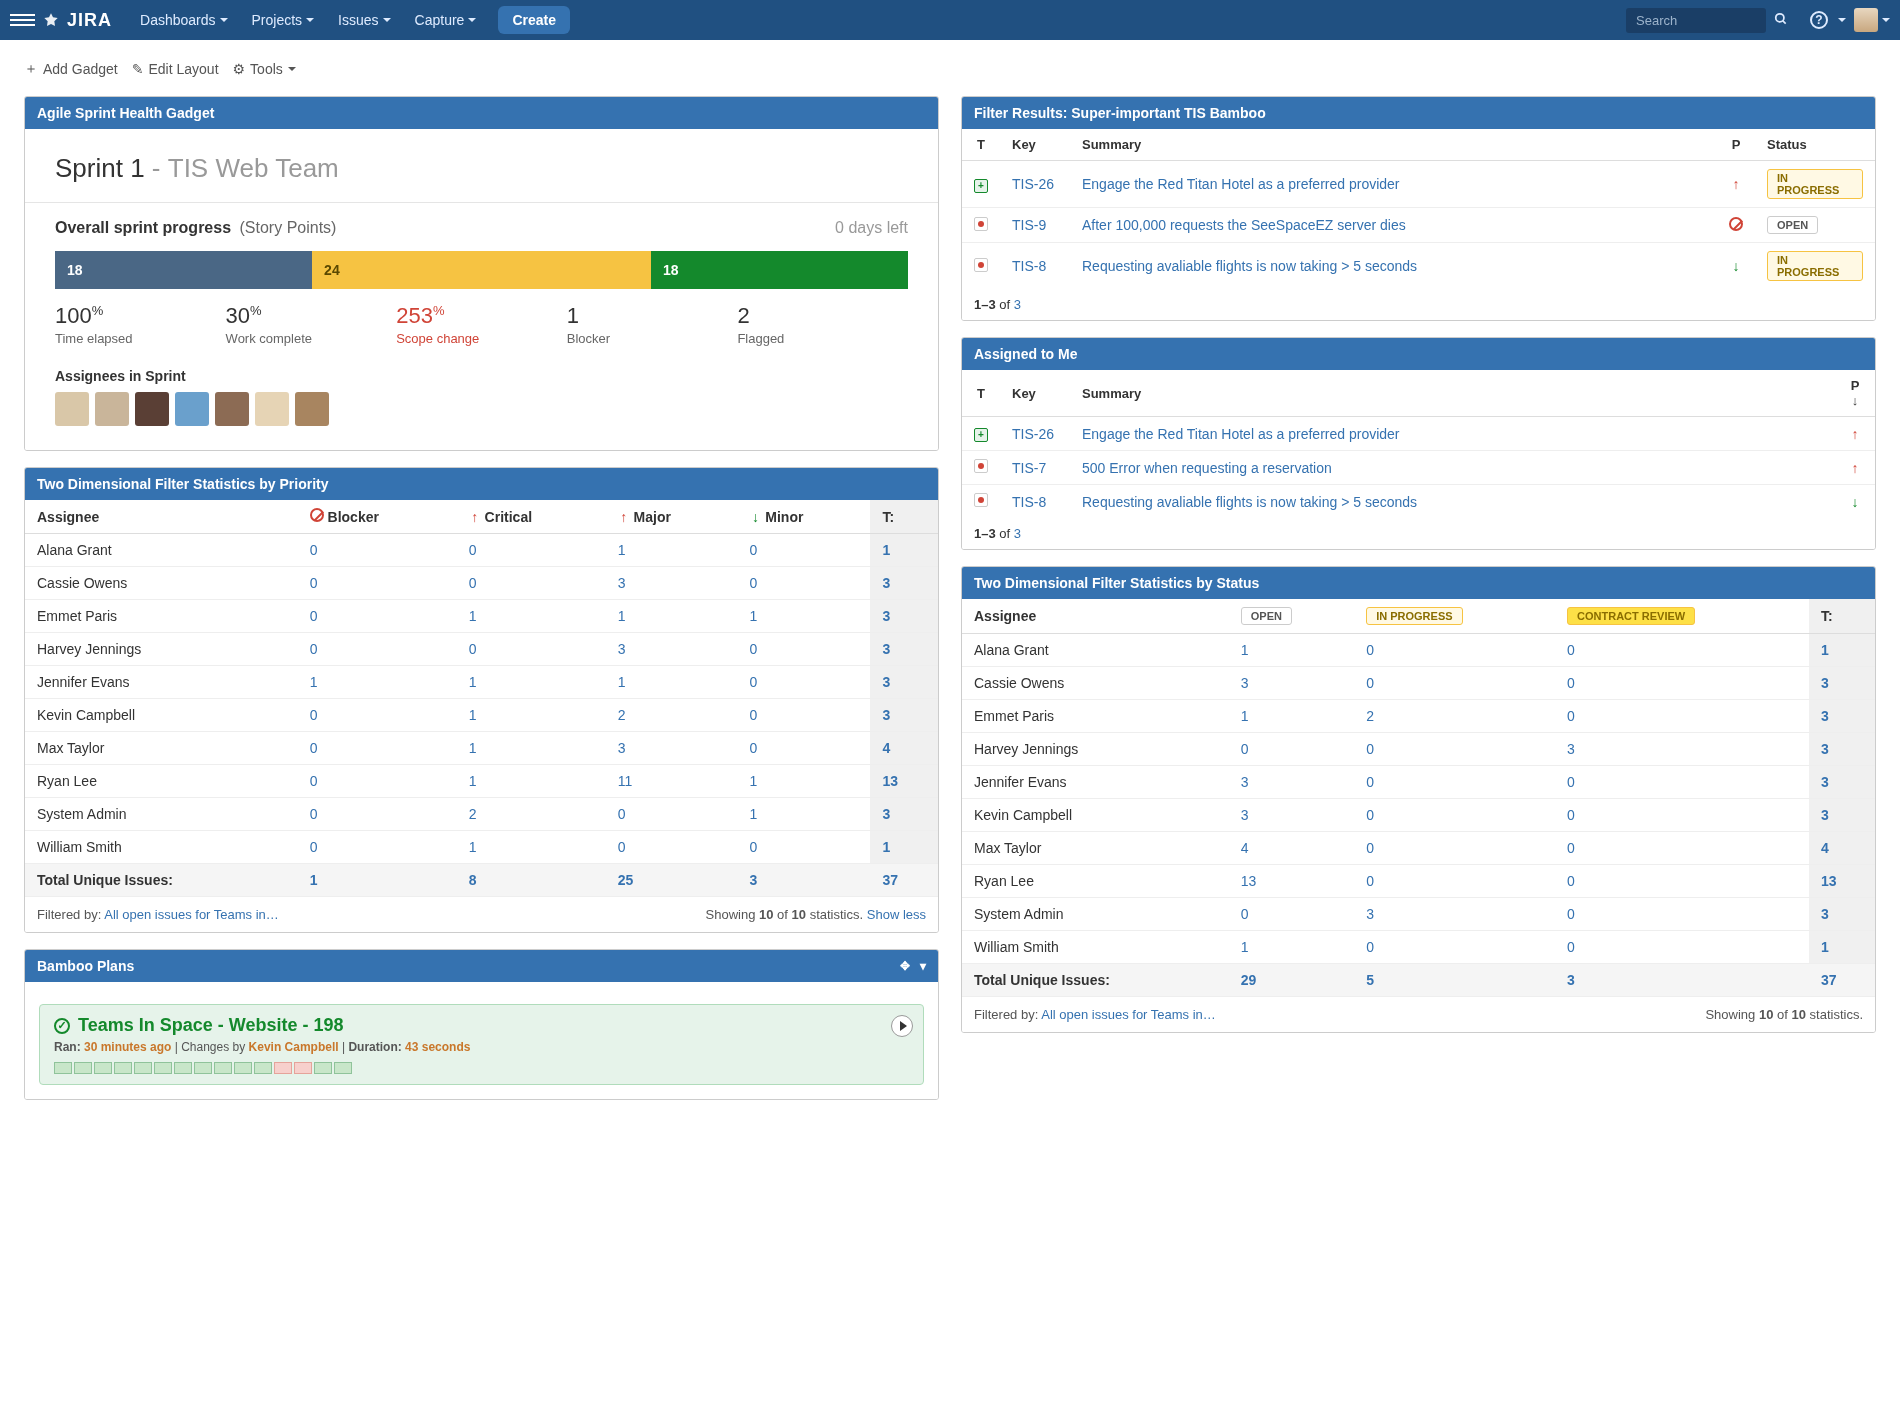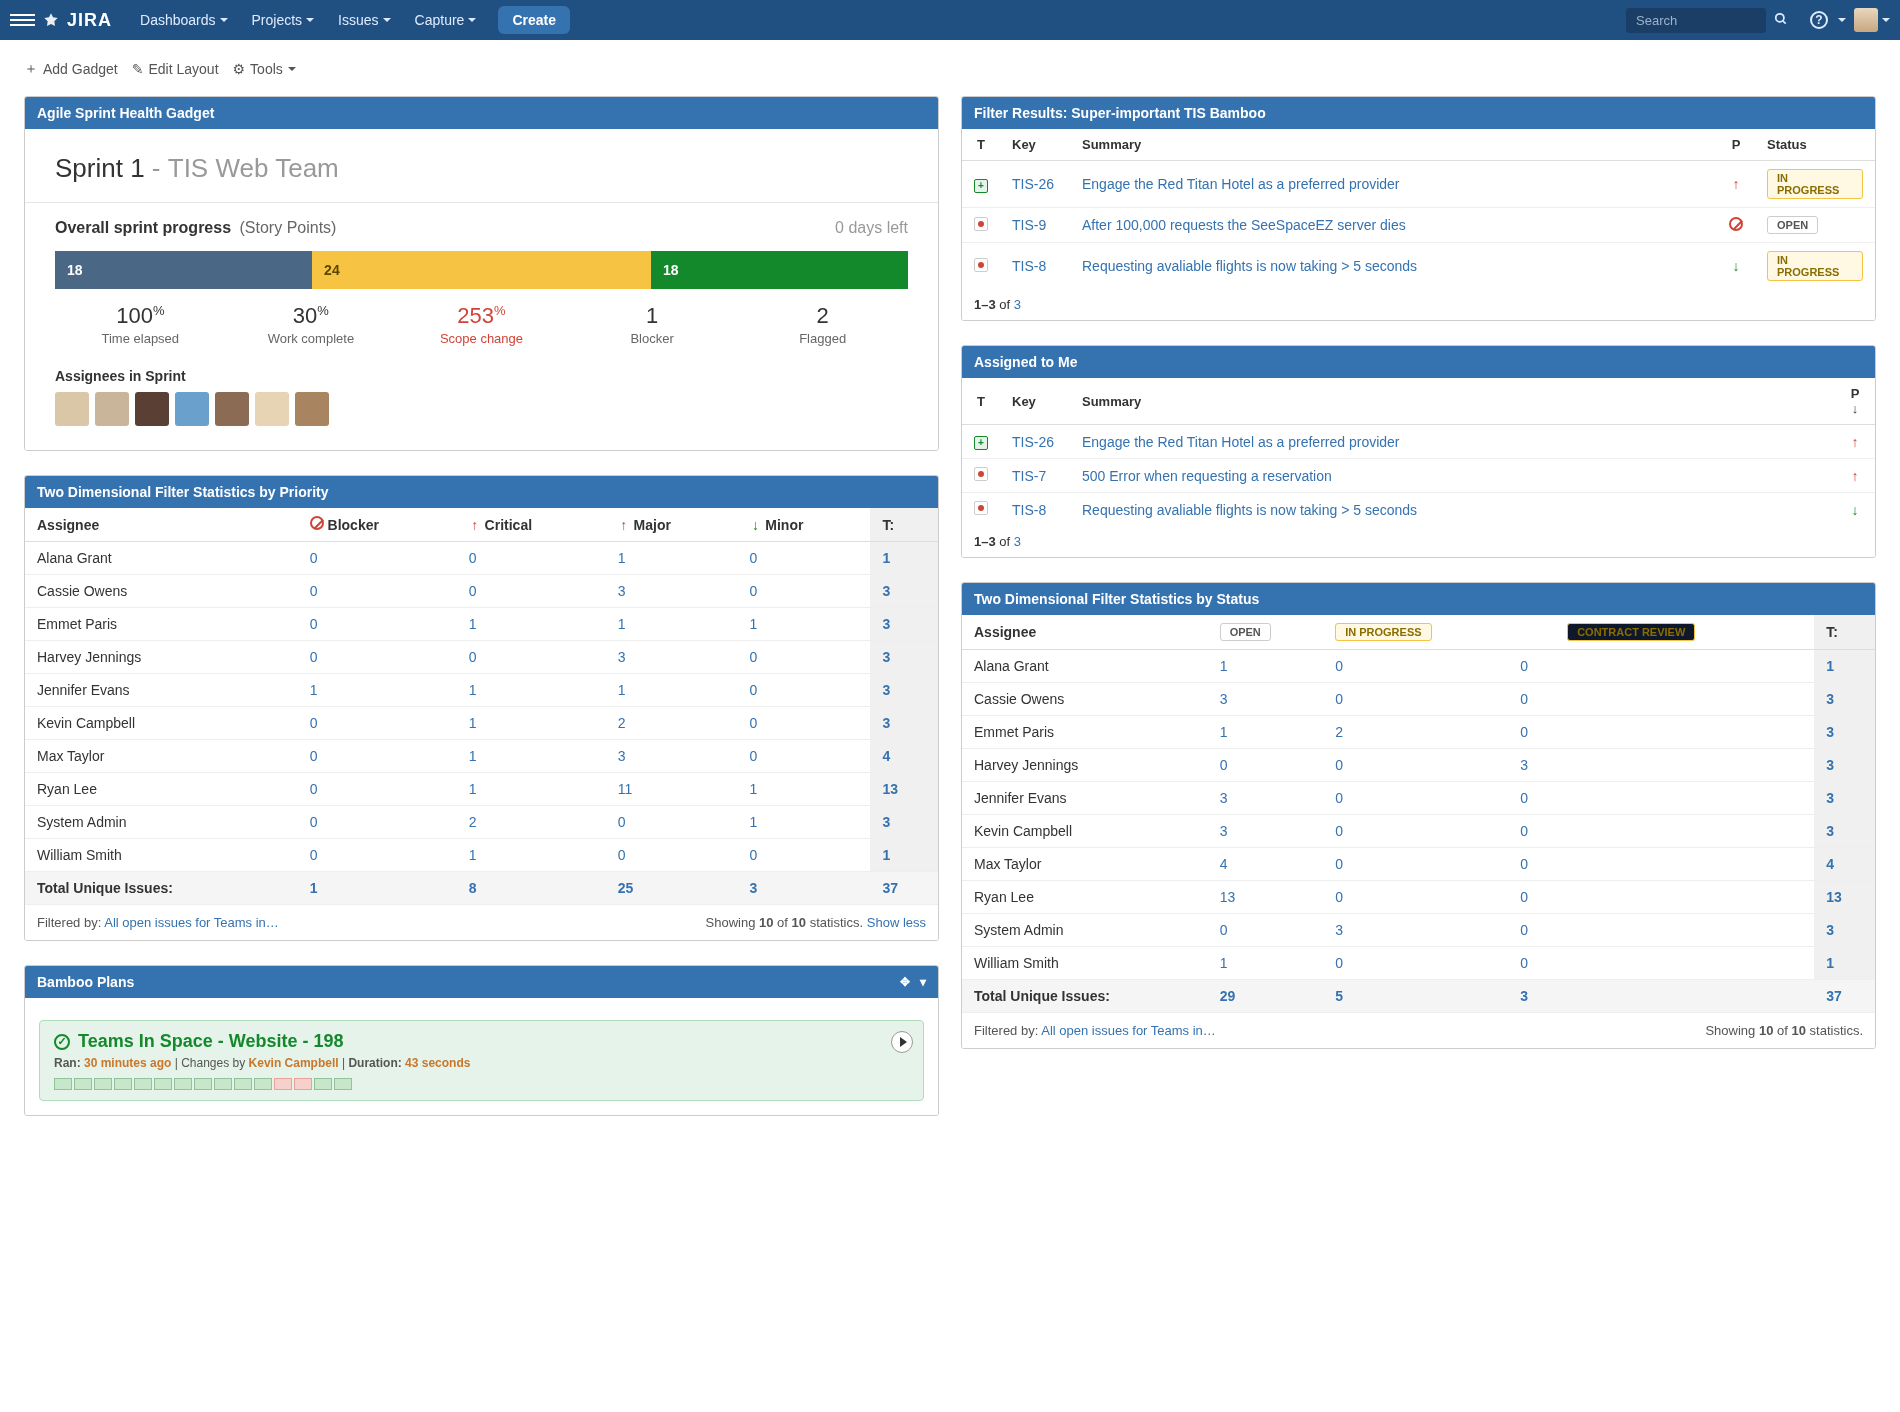--- a/index.html
+++ b/index.html
@@ -22,42 +22,42 @@
 .avatar-top { width: 24px; height: 24px; border-radius: 3px; background: #ddd; margin: 0 4px 0 8px; display:inline-block; object-fit:cover;}
 
 
 .page-header { display: flex; align-items: center; padding: 20px 24px 8px; }
 .page-title { font-size: 28px; color: #333; font-weight: 400; flex: 1; }
 .header-actions { display: flex; gap: 14px; align-items: center; color: #555; font-size: 14px; }
 .header-action { cursor: pointer; display: flex; align-items: center; gap: 5px; }
 
 
 .dash-grid { display: grid; grid-template-columns: 1fr 1fr; gap: 22px; padding: 10px 24px 24px; align-items: start; }
-.col { display: flex; flex-direction: column; gap: 24px; }
+.col { display: flex; flex-direction: column; gap: 16px; }
 
 
 .gadget { border: 1px solid #ccc; border-radius: 3px; overflow: hidden; }
 .gadget-header { background: #3572b0; color: #fff; padding: 8px 12px; font-weight: 700; font-size: 14px; display: flex; align-items: center; }
 .gadget-header .gh-spacer { flex: 1; }
 .gadget-body { background: #fff; }
 
 
 .sprint-title-wrap { padding: 24px 30px 18px; border-bottom: 1px solid #e5e5e5; }
 .sprint-title { font-size: 26px; font-weight: 500; }
 .sprint-title .team { color: #999; font-weight: 400; }
 .sprint-section { padding: 16px 30px 24px; }
 .sprint-sub { font-size: 16px; font-weight: 700; display: flex; align-items: baseline; margin-bottom: 14px; }
 .sprint-sub .sp-unit { font-weight: 400; color: #666; margin-left: 4px; text-align: center; }
 .sprint-sub .days-left { margin-left: auto; color: #999; font-weight: 400; }
 .progress-bar { display: flex; height: 38px; color: #fff; font-weight: 700; }
 .pb-seg { display: flex; align-items: center; padding-left: 12px; }
 .seg-blue { background: #4a6785; }
 .seg-yellow { background: #f6c342; color: #5a4800;}
 .seg-green { background: #14892c; }
-.metrics { display: flex; text-align: center; margin-top: 14px; }
+.metrics { display: flex; text-align: left; margin-top: 14px; }
 .metric { flex: 1; }
 .metric-val { font-size: 22px; color: #333; }
 .metric-val .pct { font-size: 13px; vertical-align: super; }
 .metric-label { font-size: 13px; color: #666; margin-top: 2px; }
 .metric.red .metric-val, .metric.red .metric-label { color: #d04437; }
 .assignees-label { font-weight: 700; margin-top: 22px; margin-bottom: 8px; }
 .avatars { display: flex; gap: 6px; }
 .avatar { width: 34px; height: 34px; border-radius: 3px; background: #aaa; }
 
 
@@ -76,21 +76,21 @@
 .icon-prio { display: inline-block; width: 12px; text-align: center; font-weight: 900; }
 .prio-blocker { color: #d04437; border: 2px solid #d04437; border-radius: 50%; width: 14px; height: 14px; display: inline-block; position: relative; }
 .prio-blocker::after { content: ""; position: absolute; top: 5px; left: 1px; width: 12px; height: 2px; background: #d04437; transform: rotate(-45deg);}
 .prio-up { color: #d04437; }
 .prio-down { color: #14892c; }
 
 
 .loz { display: inline-block; border-radius: 3px; padding: 2px 9px; font-size: 11px; font-weight: 700; text-transform: uppercase; }
 .loz-inprog { border: 1px solid #f6c342; background: #fff9e4; color: #8a6d00; }
 .loz-open { border: 1px solid #ccc; background: #fff; color: #555; }
-.loz-contract { border: 1px solid #f6c342; background: #0f172a; color: #8a6d00; margin-left: 47px; }
+.loz-contract { border: 1px solid #f6c342; background: #fde047; color: #8a6d00; }
 
 
 .itype { display: inline-block; width: 14px; height: 14px; border-radius: 2px; text-align: center; line-height: 12px; font-weight: 900; font-size: 10px; }
 .itype-plus { border: 1px solid #14892c; color: #14892c; background: #e6f3ea;}
 .itype-bug { border: 1px solid #ccc; background: #fff; position:relative;}
 .itype-bug::after{content:"";position:absolute;top:3px;left:3px;width:6px;height:6px;background:#d04437;border-radius:50%;}
 
 
 .issue-table th { font-size: 13px; }
 .issue-table td { font-size: 14px; }

